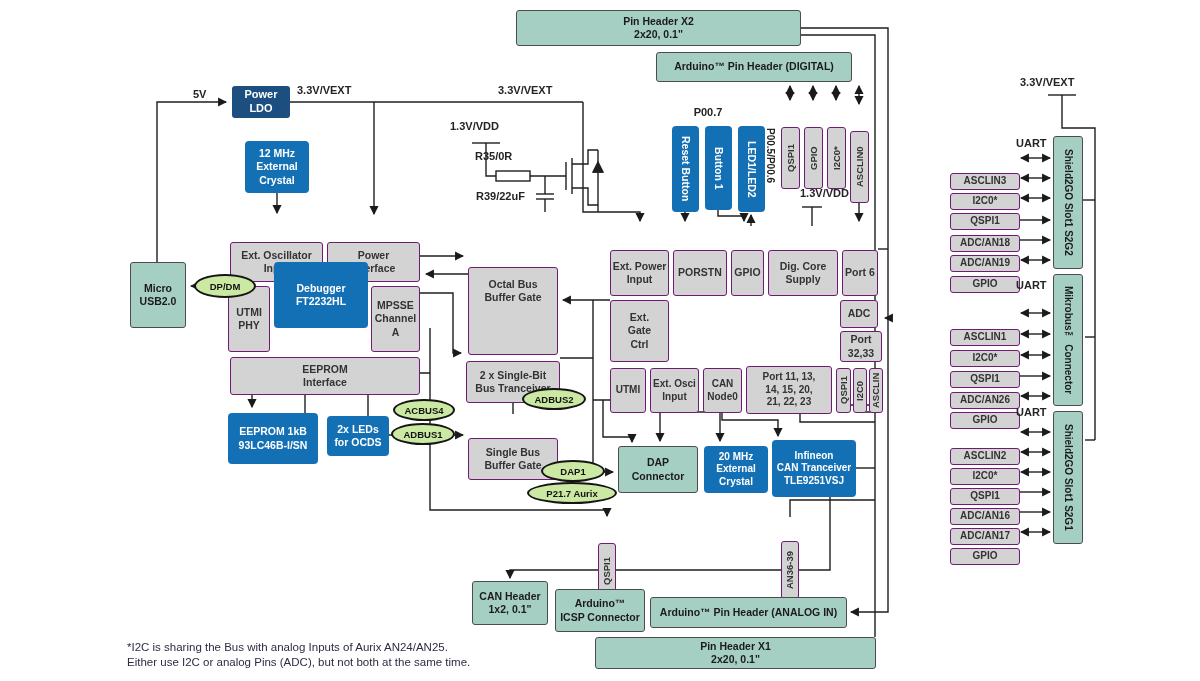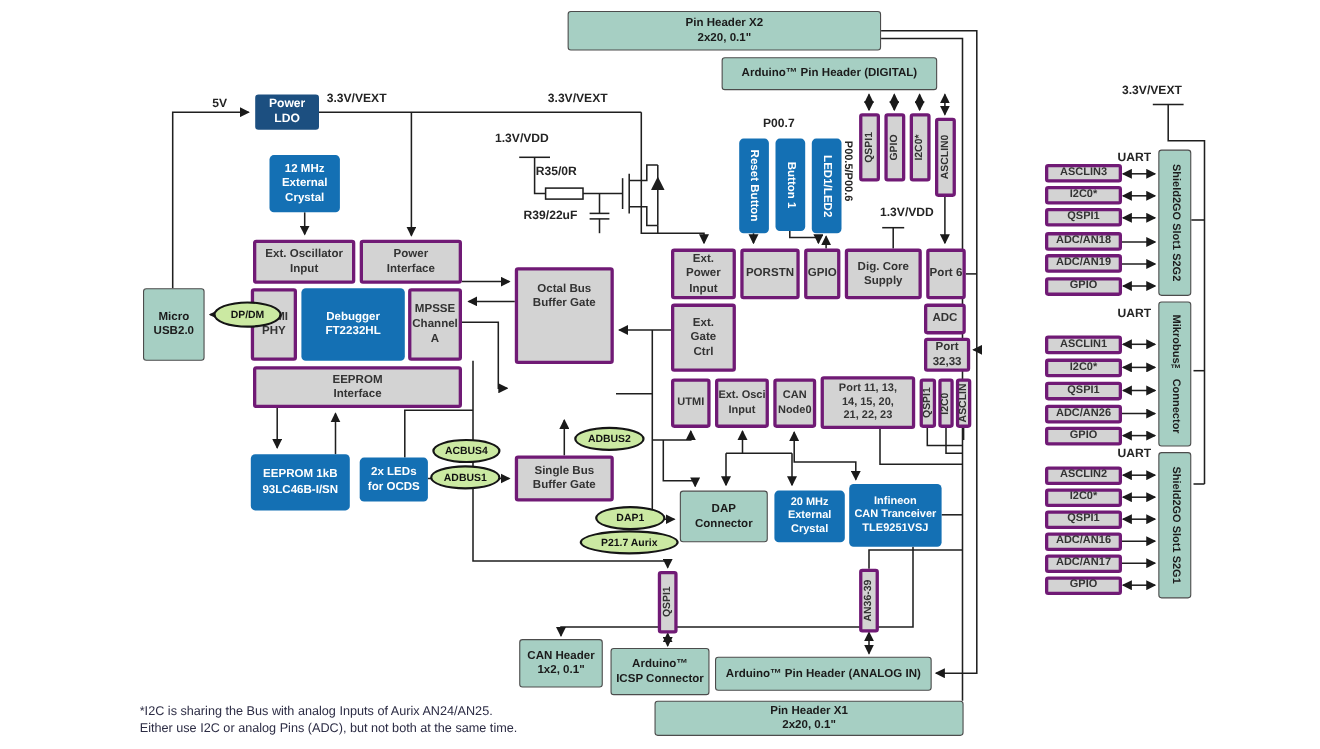--- a/index.html
+++ b/index.html
@@ -1,22 +1,22 @@
 <!DOCTYPE html>
 <html style="--teal: #a6cfc3; --blue: #1470b4; --dark_blue: #1c4f80; --red: #e51837; --gray: #d3d3d3; --oval_green: #cbe9a2; --line: #1f1f1f;"><head>
 <meta charset="utf-8">
 <style>
   html,body{margin:0;padding:0;background:#fff;}
   .canvas{position:relative;width:1200px;height:681px;background:#ffffff;overflow:hidden;
           font-family:"Liberation Sans",sans-serif;}
   svg.wires{position:absolute;left:0;top:0;z-index:1;}
   .blk{position:absolute;box-sizing:border-box;display:flex;flex-direction:column;align-items:center;
        justify-content:center;text-align:center;line-height:1.25;z-index:2;}
-  .gray{background:var(--gray,#d3d3d3);border:3px solid #701a75;border-radius:3px;color:#333;
-        font-weight:700;font-size:10.5px;}
+  .gray{background:var(--gray,#d3d3d3);border:1px solid #701a75;border-radius:3px;color:#333;
+        font-weight:700;font-size:10.5px;margin-top:24px;}
   .teal{background:var(--teal,#a6cfc3);border:1.5px solid #4c4c4c;border-radius:3px;color:#1b1b1b;
         font-weight:700;font-size:10.5px;}
   .blue{background:var(--blue,#1470b4);border:none;border-radius:4px;color:#fff;font-weight:700;font-size:10.5px;}
   .navy{background:var(--dark_blue,#1c4f80);border:none;border-radius:3px;color:#fff;font-weight:700;font-size:11px;}
   .red{background:var(--red,#e51837);border:1px solid #c4c4c4;border-radius:3px;color:#fff;
        font-weight:700;font-size:12.5px;}
   .row{font-size:10px;}
   .vsig{font-size:9.5px;}
   .vd{writing-mode:vertical-rl;}
   .vu{writing-mode:vertical-rl;transform:rotate(180deg);}
@@ -157,21 +157,21 @@
 <div class="blk blue vd" style="left:738px;top:126px;width:27px;height:86px">LED1/LED2</div>
 
 <div class="lbl" style="left:193px;top:88px">5V</div>
 <div class="blk navy" style="left:232px;top:86px;width:58px;height:32px">
   <span>Power</span>
   <span>LDO</span>
 </div>
 <div class="lbl" style="left:297px;top:84px">3.3V/VEXT</div>
 <div class="lbl" style="left:498px;top:84px">3.3V/VEXT</div>
 <div class="lbl" style="left:450px;top:120px">1.3V/VDD</div>
-<div class="lbl" style="left:487px;top:150px">R35/0R</div>
+<div class="lbl" style="left:475px;top:150px">R35/0R</div>
 <div class="lbl" style="left:476px;top:190px">R39/22uF</div>
 
 <div class="blk blue" style="left:245px;top:141px;width:64px;height:52px">
   <span>12 MHz</span>
   <span>External</span>
   <span>Crystal</span>
 </div>
 <div class="blk gray" style="left:230px;top:218px;width:93px;height:40px">
   <span>Ext. Oscillator</span>
   <span>Input</span>
@@ -208,20 +208,24 @@
 </div>
 <div class="blk blue" style="left:327px;top:416px;width:62px;height:40px">
   <span>2x LEDs</span>
   <span>for OCDS</span>
 </div>
 <div class="oval" style="left:393px;top:399px;width:62px;height:22px">ACBUS4</div>
 <div class="oval" style="left:391px;top:423px;width:64px;height:22px">ADBUS1</div>
 <div class="blk gray" style="left:468px;top:243px;width:90px;height:88px;justify-content:flex-start;padding-top:10px">
   <span>Octal Bus</span>
   <span>Buffer Gate</span>
+</div>
+<div class="blk gray" style="left:466px;top:337px;width:94px;height:42px">
+  <span>2 x Single-Bit</span>
+  <span>Bus Tranceiver</span>
 </div>
 <div class="oval" style="left:522px;top:388px;width:64px;height:22px">ADBUS2</div>
 <div class="blk gray" style="left:468px;top:414px;width:90px;height:42px">
   <span>Single Bus</span>
   <span>Buffer Gate</span>
 </div>
 <div class="oval" style="left:541px;top:460px;width:64px;height:22px">DAP1</div>
 <div class="oval" style="left:527px;top:482px;width:90px;height:22px">P21.7 Aurix</div>
 
 <div class="blk gray" style="left:610px;top:226px;width:59px;height:46px">

